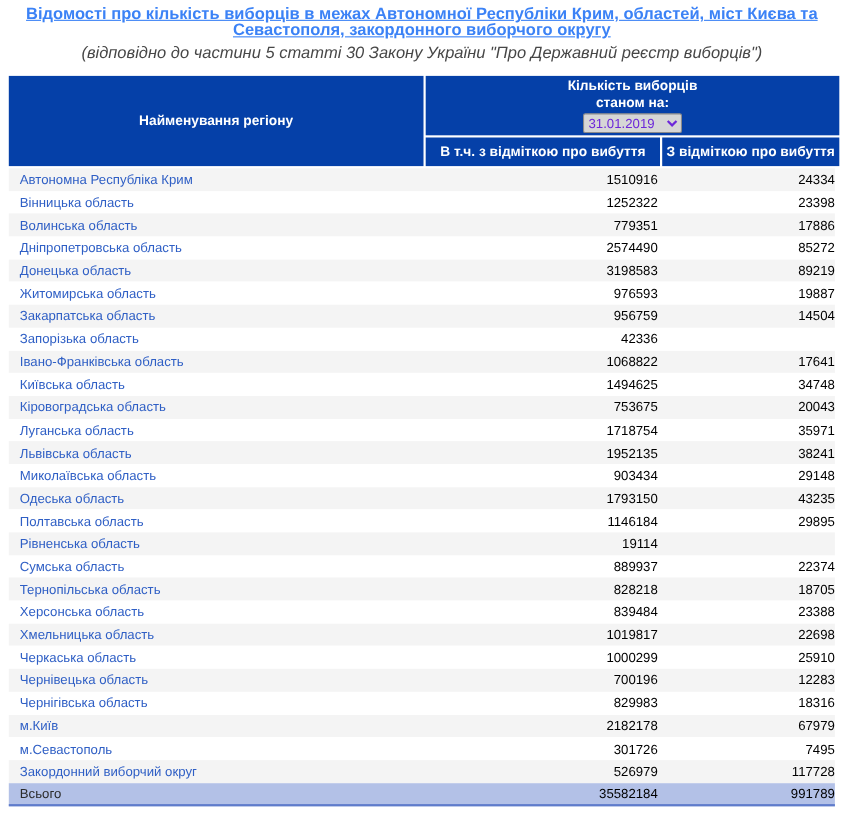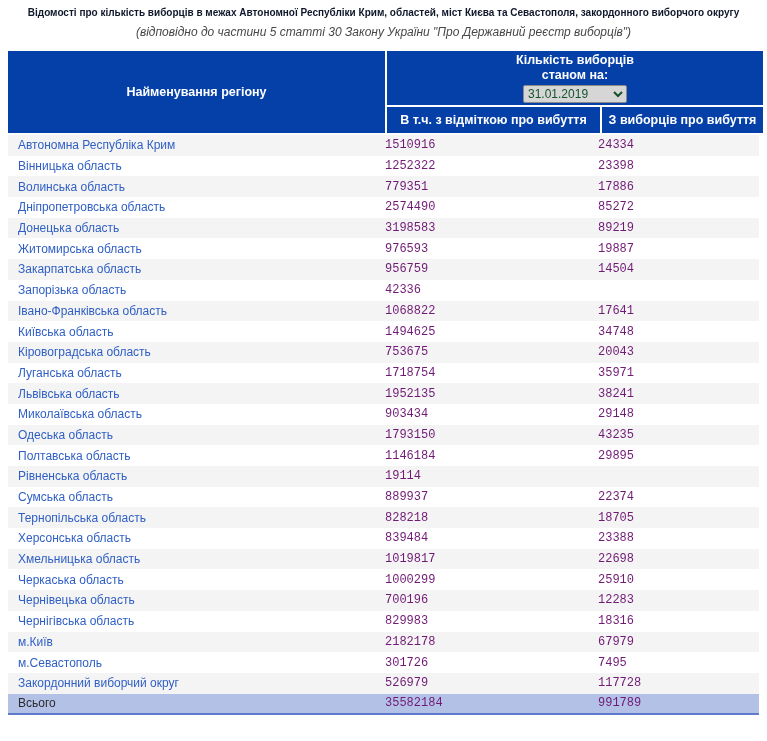--- a/index.html
+++ b/index.html
@@ -3,60 +3,60 @@
 <meta charset="utf-8">
 <style>
   * { box-sizing: border-box; }
   html, body { margin: 0; padding: 0; background: #fff; }
   body {
     font-family: "Liberation Sans", sans-serif;
     width: 767px; height: 741px; overflow: hidden;
   }
   .titles { text-align: center; padding-top: 5px; }
   .page-title {
-    font-size: 10px; font-weight: bold; color: #0f172a;
-    line-height: 15px; margin: 0 10px;
+    font-size: 15px; font-weight: bold; color: #3b82f6;
+    line-height: 15px; margin: 0 10px; text-decoration: underline;
   }
   .page-subtitle {
-    font-size: 12px; font-style: italic; color: #474747;
+    font-size: 15px; font-style: italic; color: #474747;
     margin-top: 5px;
   }
   .table-wrap { margin: 12px 8px 0 8px; width: 751px; }
 
   
   .thead {
     display: grid;
     grid-template-columns: 377px 213px 161px;
     grid-template-rows: 54px 26px;
     gap: 2px; background: #fff; margin-bottom: 2px;
   }
   .th {
     background: #0540a8; color: #fff; font-weight: bold; font-size: 12.5px;
     display: flex; align-items: center; justify-content: center; text-align: center;
   }
   .th-region { grid-row: 1 / 3; grid-column: 1; }
   .th-count  { grid-row: 1; grid-column: 2 / 4; flex-direction: column; padding: 3px 0; }
   .th-count .line { line-height: 15px; }
   .date-select {
-    margin-top: 2px; width: 104px; height: 18px;
-    font-family: "Liberation Sans", sans-serif; font-size: 12px; color: #14532d;
+    margin-top: 2px; width: 90px; height: 18px;
+    font-family: "Liberation Sans", sans-serif; font-size: 12px; color: #6d28d9;
     background: #d6d6d6; border: 1px solid #8a8a8a; border-radius: 2px;
   }
   .th-sub1 { grid-row: 2; grid-column: 2; }
   .th-sub2 { grid-row: 2; grid-column: 3; }
 
   
   .row {
     display: grid; grid-template-columns: 377px 213px 161px;
     height: 20.7px; align-items: center; font-size: 12px; background: #fff;
   }
   .tbody .row:nth-child(odd) { background: #f4f4f4; }
   .cell-region { padding-left: 10px; overflow: hidden; white-space: nowrap; }
   .cell-region a { color: #2f5fc5; text-decoration: none; cursor: pointer; }
-  .cell-num { text-align: left; color: #701a75; font-family: Liberation Mono, monospace; }
+  .cell-num { text-align: right; color: #000000; }
 
   
   .total-row {
     display: grid; grid-template-columns: 377px 213px 161px;
     height: 21px; align-items: center; font-size: 12px;
     background: #b3c1e7; color: #2b2b2b;
     border-bottom: 2px solid #5f7ccb;
   }
   .total-row .cell-region { color: #2b2b2b; }
 </style>
@@ -72,21 +72,21 @@
   <div class="thead">
     <div class="th th-region">Найменування регіону</div>
     <div class="th th-count">
       <div class="line">Кількість виборців</div>
       <div class="line">станом на:</div>
       <select class="date-select">
         <option>31.01.2019</option>
       </select>
     </div>
     <div class="th th-sub1">В т.ч. з відміткою про вибуття</div>
-    <div class="th th-sub2">З виборців про вибуття</div>
+    <div class="th th-sub2">З відміткою про вибуття</div>
   </div>
 
   <div class="tbody">
   <div class="row">
     <div class="cell-region">
       <a>Автономна Республіка Крим</a>
     </div>
     <div class="cell-num">1510916</div>
     <div class="cell-num">24334</div>
   </div>

